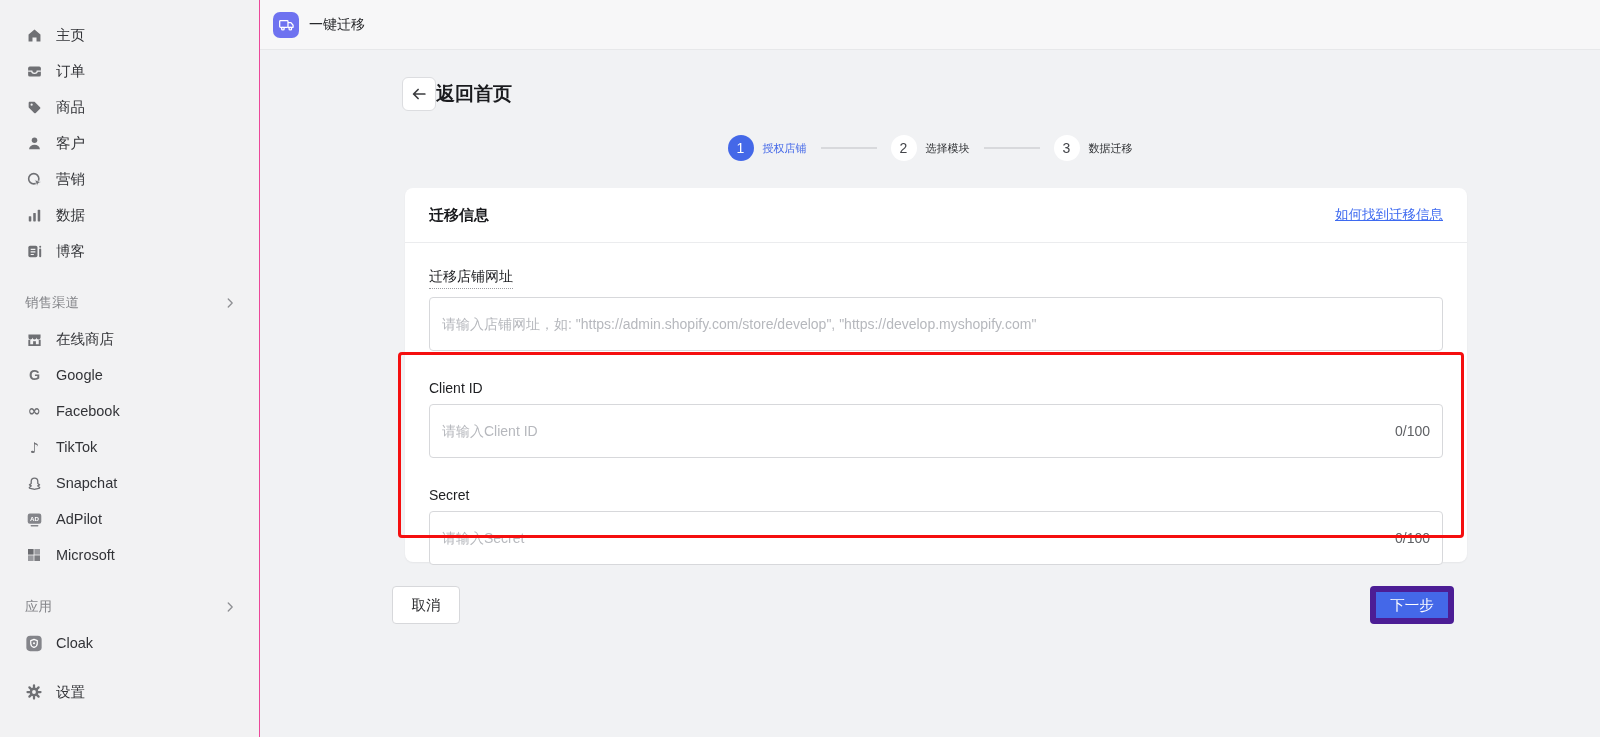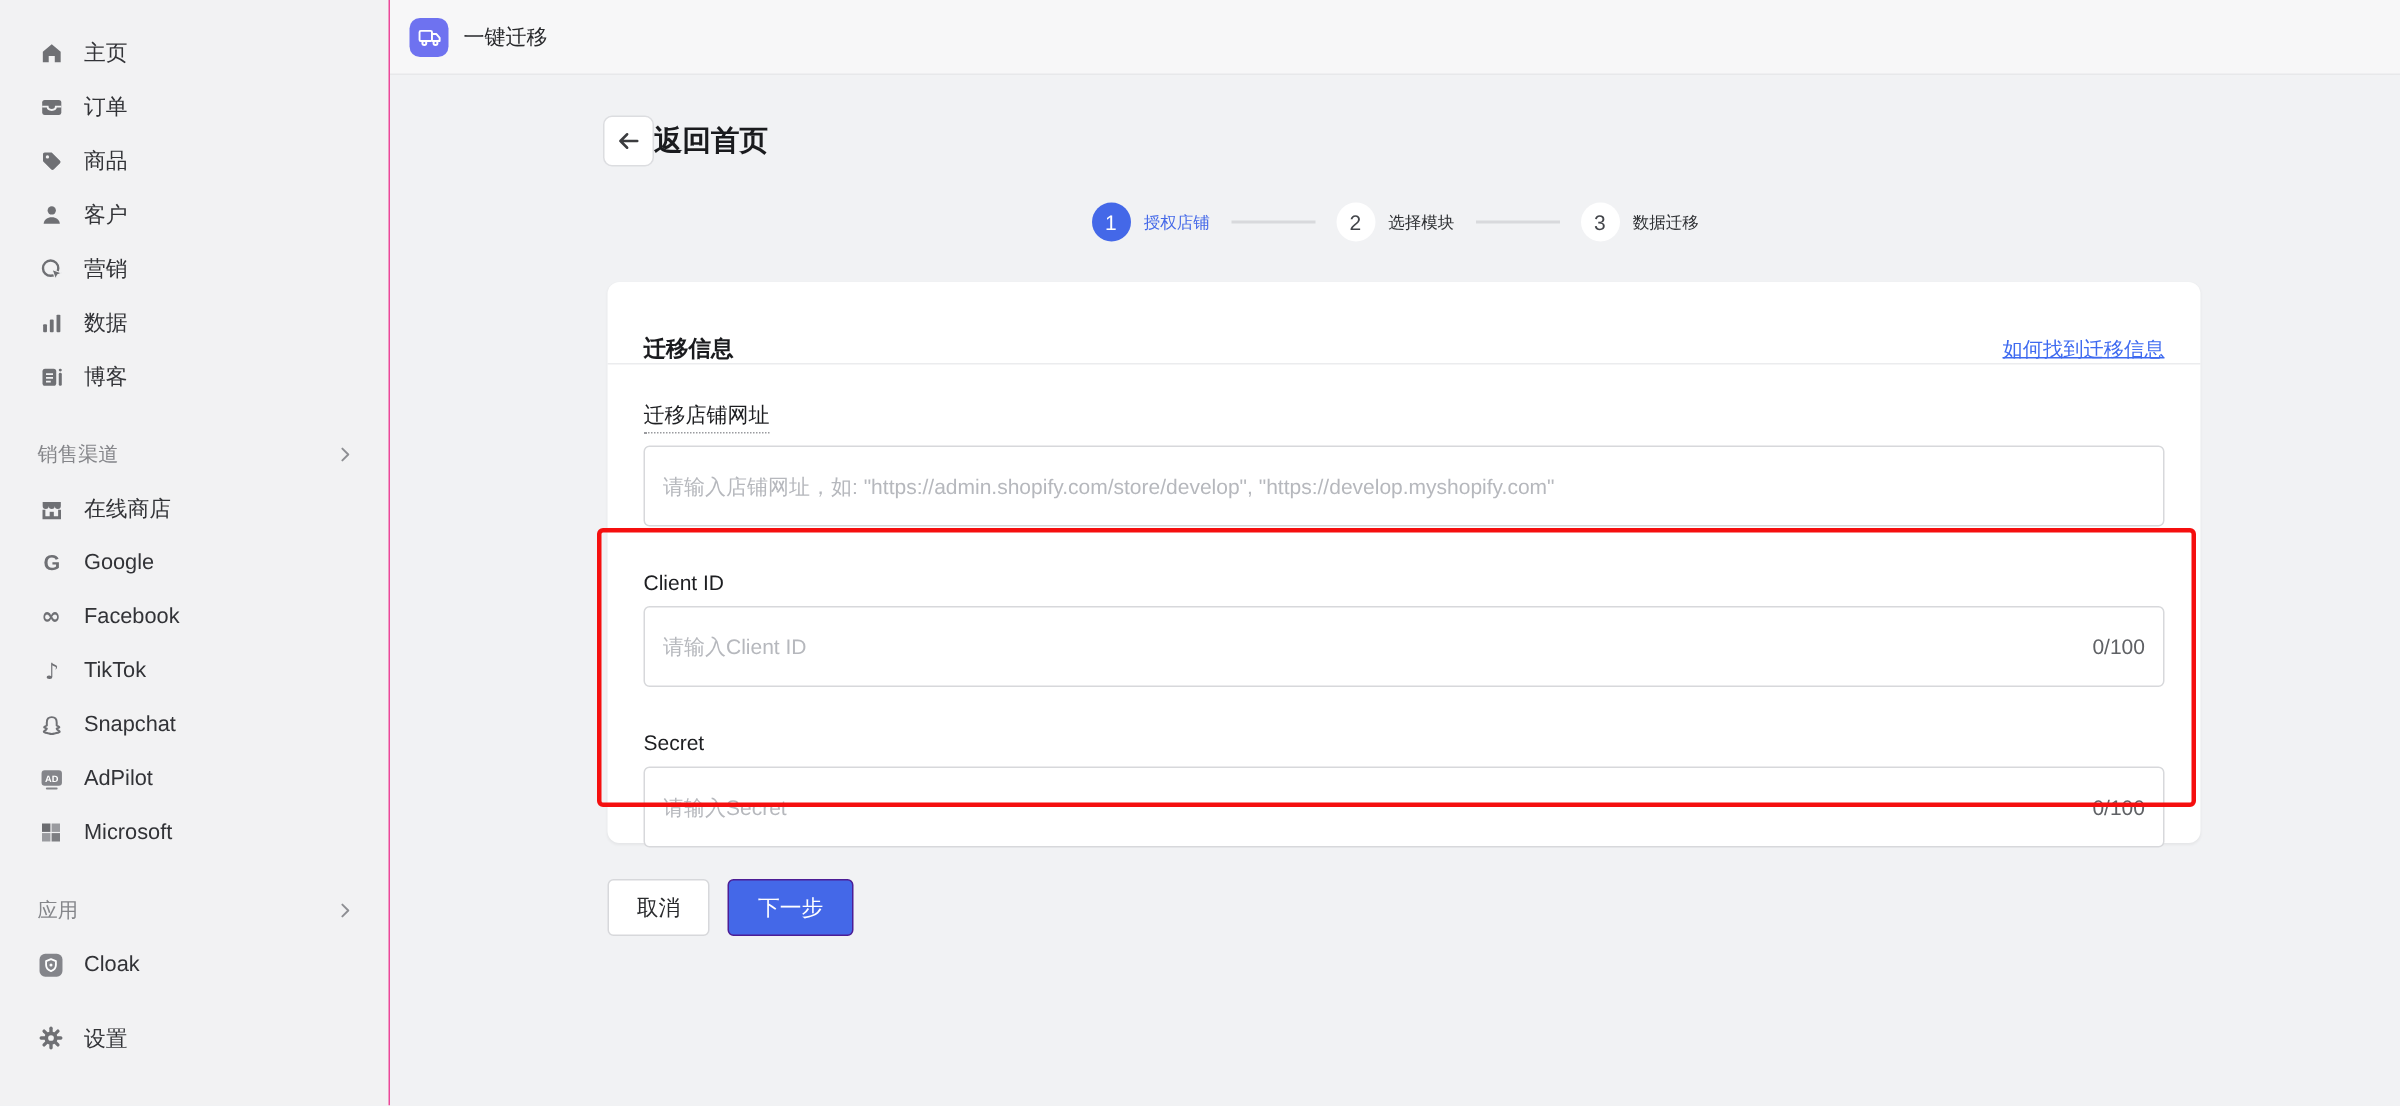--- a/index.html
+++ b/index.html
@@ -59,21 +59,21 @@
   .step-label { font-size:11px; color:#2e3033; }
   .step.active .step-label { color:#4468e8; }
   .connector { width:56px; height:2px; background:#d8d9dc; margin:0 14px; }
 
   
   .card {
     position:absolute; left:145px; top:138px; width:1062px; height:374px;
     background:#fff; border-radius:8px; box-shadow:0 1px 2px rgba(0,0,0,0.05);
   }
   .card-head {
-    height:55px; display:flex; align-items:flex-end; justify-content:space-between;
+    height:55px; display:flex; align-items:center; justify-content:space-between;
     padding:0 24px; border-bottom:1px solid #ebecee;
   }
   .card-title { font-size:15px; font-weight:700; color:#1a1b1e; }
   .help-link { font-size:13.5px; color:#3e6af0; text-decoration:underline; cursor:pointer; }
 
   .card-body { padding:25px 24px 0; }
   .field { margin-bottom:29px; }
   .field-label { font-size:14px; color:#1d1e21; margin-bottom:8px; }
   .label-dotted { display:inline-block; border-bottom:1px dotted #9a9b9f; padding-bottom:2px; cursor:help; }
   .input-wrap { position:relative; }
@@ -90,30 +90,30 @@
   }
 
   
   .red-box {
     position:absolute; left:138px; top:302px; width:1066px; height:186px;
     border:3px solid #f50f0f; border-radius:4px; z-index:5; pointer-events:none;
   }
 
   
   .footer-actions {
-    position:absolute; left:145px; top:536px; width:1062px;
-    display:flex; justify-content:flex-start; gap:12px;
+    position:absolute; left:132px; top:536px; width:1062px;
+    display:flex; justify-content:space-between; gap:12px;
   }
   .btn {
     height:38px; border-radius:4px; font-size:14.5px; cursor:pointer;
     display:flex; align-items:center; justify-content:center;
     font-family:"Liberation Sans","DejaVu Sans",sans-serif;
   }
   .btn-cancel { width:68px; background:#fff; border:1px solid #d7d8db; color:#2a2b2e; }
-  .btn-next { width:84px; background:#4468e8; border:1px solid #4c1d95; color:#fff; }
+  .btn-next { width:84px; background:#4468e8; border:6px solid #4c1d95; color:#fff; }
 
   svg { display:block; }
 </style>
 </head>
 <body>
 
 <nav class="sidebar">
 
   <div class="side-item">
     <span class="ic">

